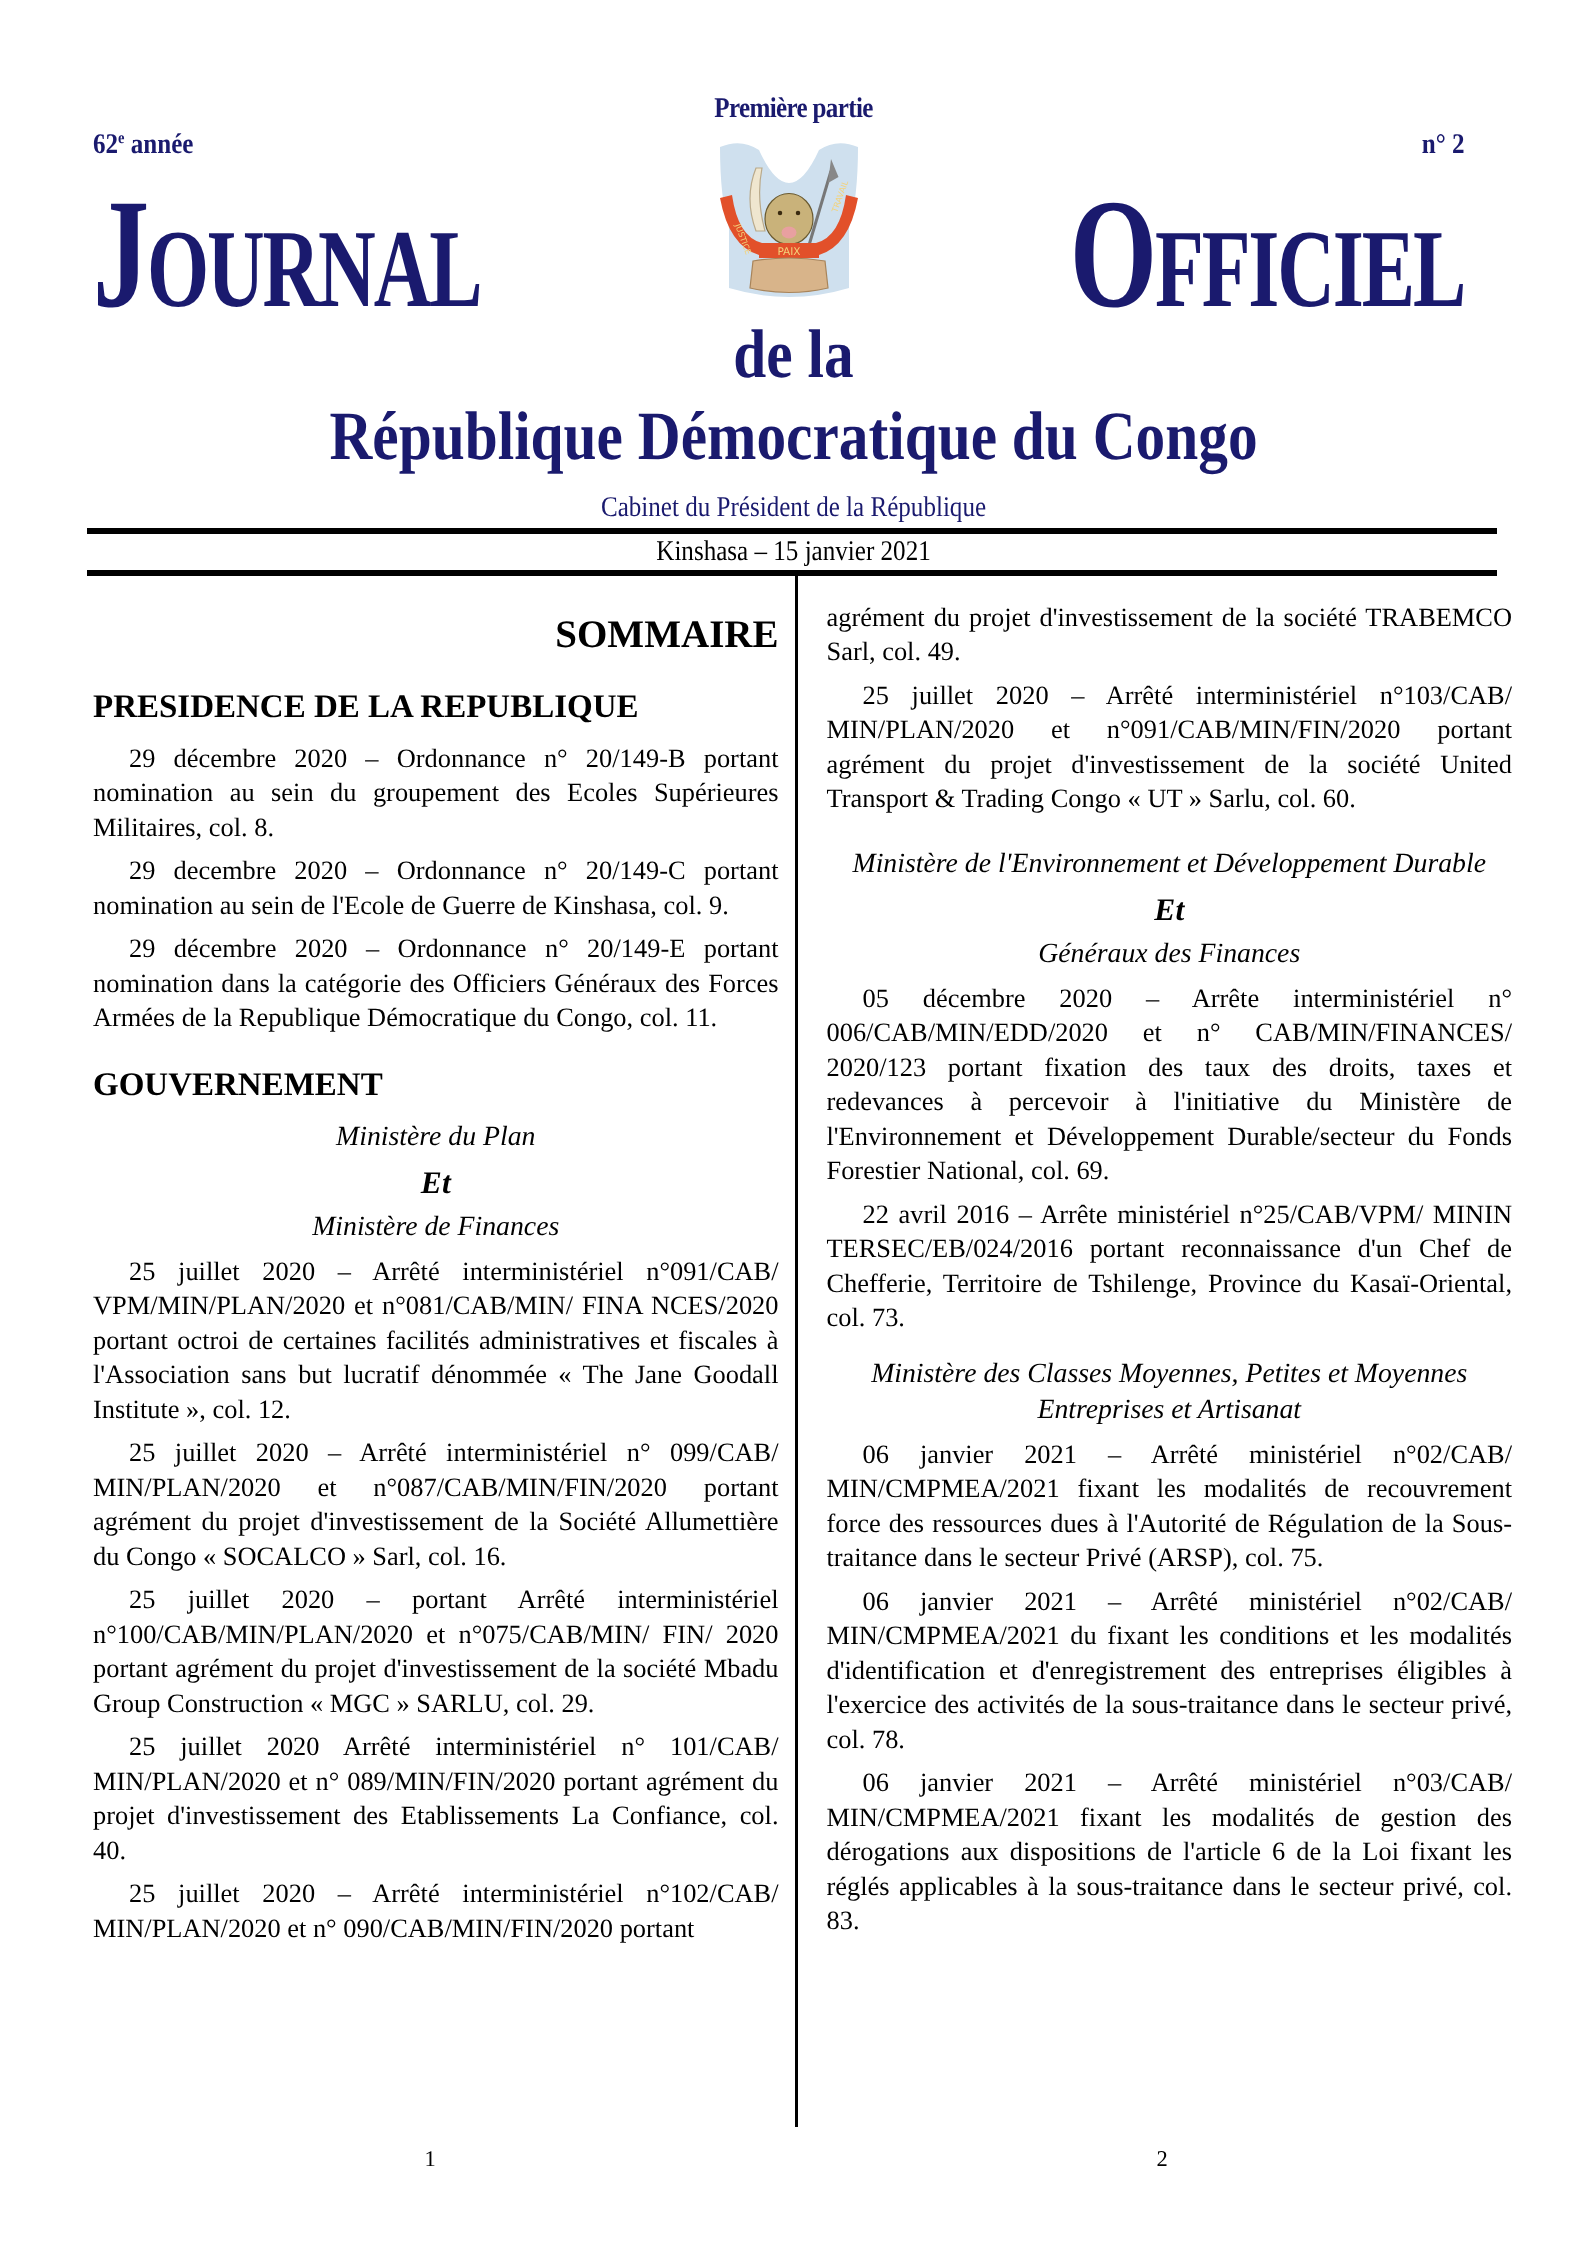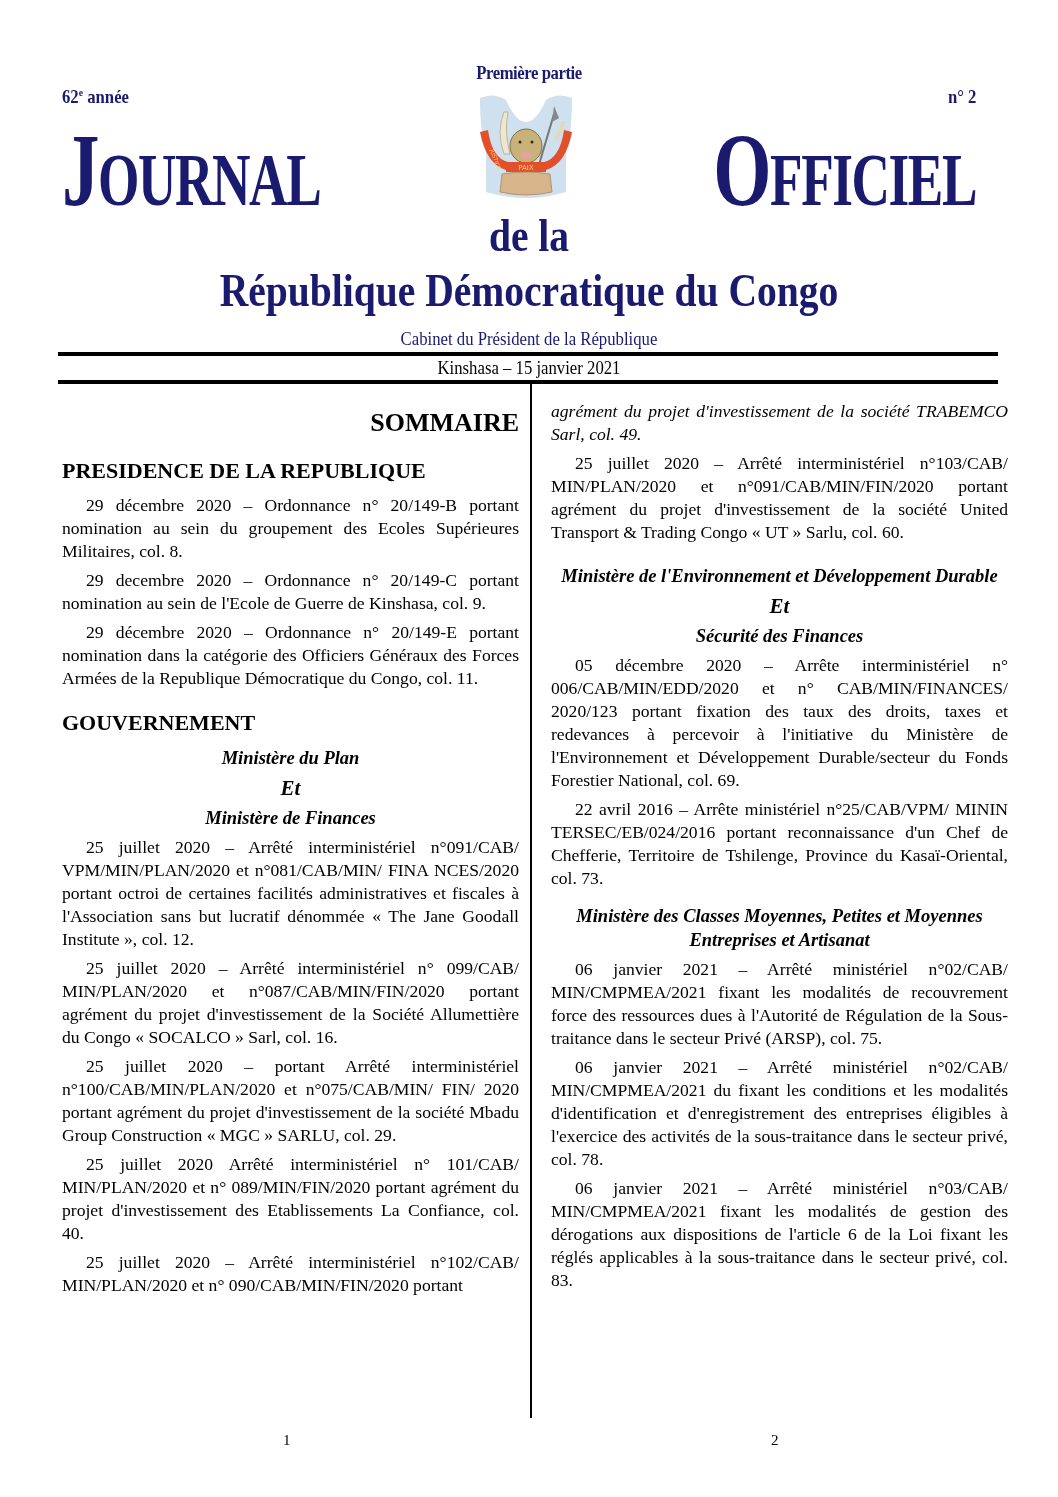--- a/index.html
+++ b/index.html
@@ -34,24 +34,24 @@
   .dateline { left: 0; width: 1058px; top: 357px; text-align: center; font-size: 19px; transform: scaleX(0.88); }
 
   .vline { left: 530px; top: 384px; width: 2px; height: 1034px; background: #000; }
 
   .col { position: absolute; top: 398px; width: 457px; font-size: 17.6px; line-height: 23px; }
   .col-left { left: 62px; }
   .col-right { left: 551px; top: 400px; }
 
   .h-sommaire { text-align: right; font-weight: bold; font-size: 26px; margin: 10px 0 20px 0; line-height: 30px; }
   .h-section { font-weight: bold; font-size: 22px; margin: 4px 0 10px 0; line-height: 26px; }
-  .h-min { text-align: center; font-weight: bold; font-style: italic; font-size: 18.5px; margin: 4px 0 6px 0; line-height: 24px; }
+  .h-min { text-align: center; font-weight: normal; font-style: italic; font-size: 18.5px; margin: 4px 0 6px 0; line-height: 24px; }
   .h-et { text-align: center; font-weight: bold; font-style: italic; font-size: 21px; margin: 4px 0 6px 0; line-height: 24px; }
   .entry { text-align: justify; text-indent: 24px; margin: 0 0 6px 0; }
-  .entry.first-cont { text-indent: 0; font-style: italic; }
+  .entry.first-cont { text-indent: 0; }
   .gap { height: 10px; }
 
   .pnum { top: 1432px; font-size: 15px; }
   .p1 { left: 283px; }
   .p2 { left: 771px; }
 </style>
 </head>
 <body>
 
 <div class="abs premiere navy">Première partie</div>
@@ -106,21 +106,21 @@
   <p class="entry">25 juillet 2020 Arrêté interministériel n° 101/CAB/ MIN/PLAN/2020 et n° 089/MIN/FIN/2020 portant agrément du projet d'investissement des Etablissements La Confiance, col. 40.</p>
   <p class="entry">25 juillet 2020 – Arrêté interministériel n°102/CAB/ MIN/PLAN/2020 et n° 090/CAB/MIN/FIN/2020 portant</p>
 </div>
 
 <div class="col col-right">
   <p class="entry first-cont">agrément du projet d'investissement de la société TRABEMCO Sarl, col. 49.</p>
   <p class="entry">25 juillet 2020 – Arrêté interministériel n°103/CAB/ MIN/PLAN/2020 et n°091/CAB/MIN/FIN/2020 portant agrément du projet d'investissement de la société United Transport &amp; Trading Congo « UT » Sarlu, col. 60.</p>
   <div class="gap"></div>
   <div class="h-min">Ministère de l'Environnement et Développement Durable</div>
   <div class="h-et">Et</div>
-  <div class="h-min">Sécurité des Finances</div>
+  <div class="h-min">Généraux des Finances</div>
   <p class="entry">05 décembre 2020 – Arrête interministériel n° 006/CAB/MIN/EDD/2020 et n° CAB/MIN/FINANCES/ 2020/123 portant fixation des taux des droits, taxes et redevances à percevoir à l'initiative du Ministère de l'Environnement et Développement Durable/secteur du Fonds Forestier National, col. 69.</p>
   <p class="entry">22 avril 2016 – Arrête ministériel n°25/CAB/VPM/ MININ TERSEC/EB/024/2016 portant reconnaissance d'un Chef de Chefferie, Territoire de Tshilenge, Province du Kasaï-Oriental, col. 73.</p>
   <div class="gap" style="height:4px"></div>
   <div class="h-min">Ministère des Classes Moyennes, Petites et Moyennes Entreprises et Artisanat</div>
   <p class="entry">06 janvier 2021 – Arrêté ministériel n°02/CAB/ MIN/CMPMEA/2021 fixant les modalités de recouvrement force des ressources dues à l'Autorité de Régulation de la Sous-traitance dans le secteur Privé (ARSP), col. 75.</p>
   <p class="entry">06 janvier 2021 – Arrêté ministériel n°02/CAB/ MIN/CMPMEA/2021 du fixant les conditions et les modalités d'identification et d'enregistrement des entreprises éligibles à l'exercice des activités de la sous-traitance dans le secteur privé, col. 78.</p>
   <p class="entry">06 janvier 2021 – Arrêté ministériel n°03/CAB/ MIN/CMPMEA/2021 fixant les modalités de gestion des dérogations aux dispositions de l'article 6 de la Loi fixant les réglés applicables à la sous-traitance dans le secteur privé, col. 83.</p>
 </div>
 
 <div class="abs pnum p1">1</div>

